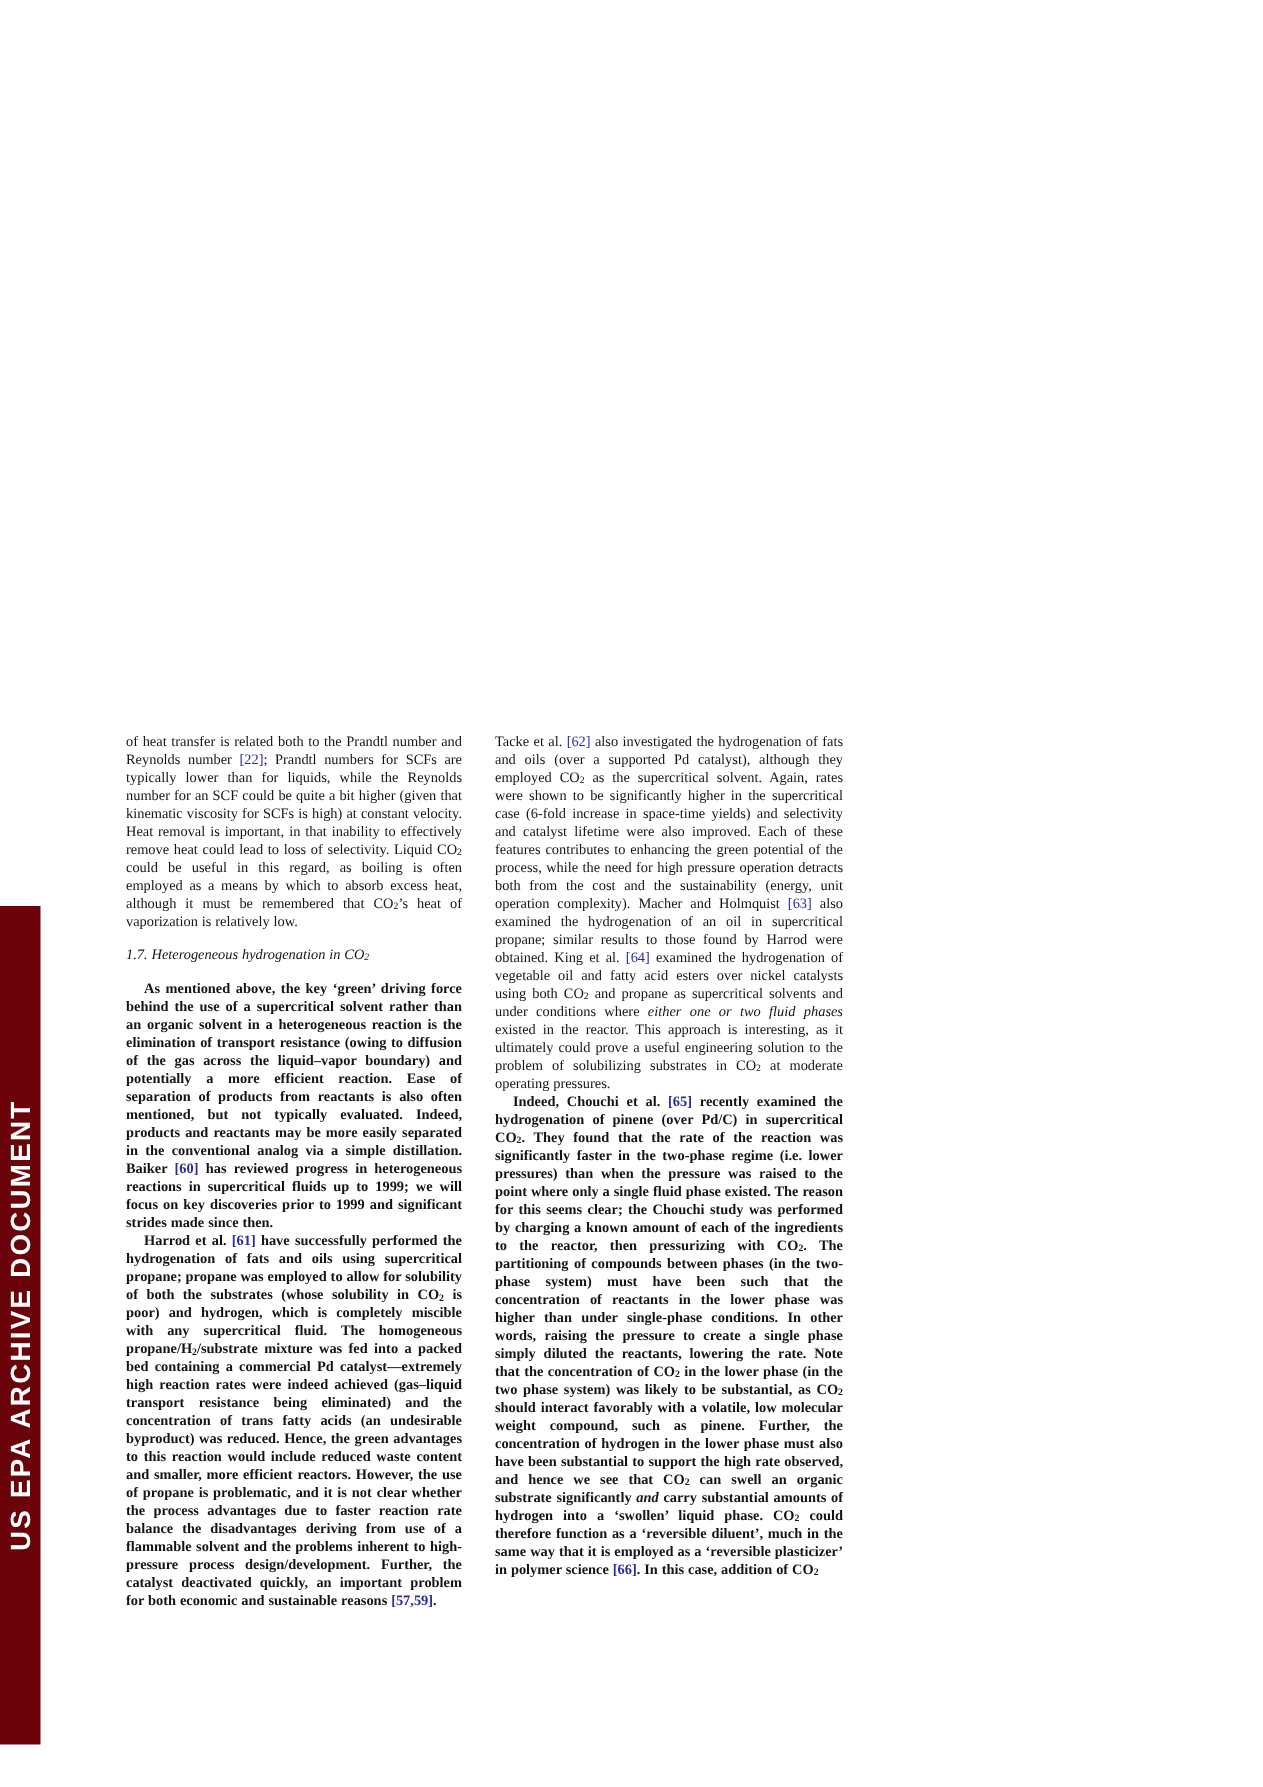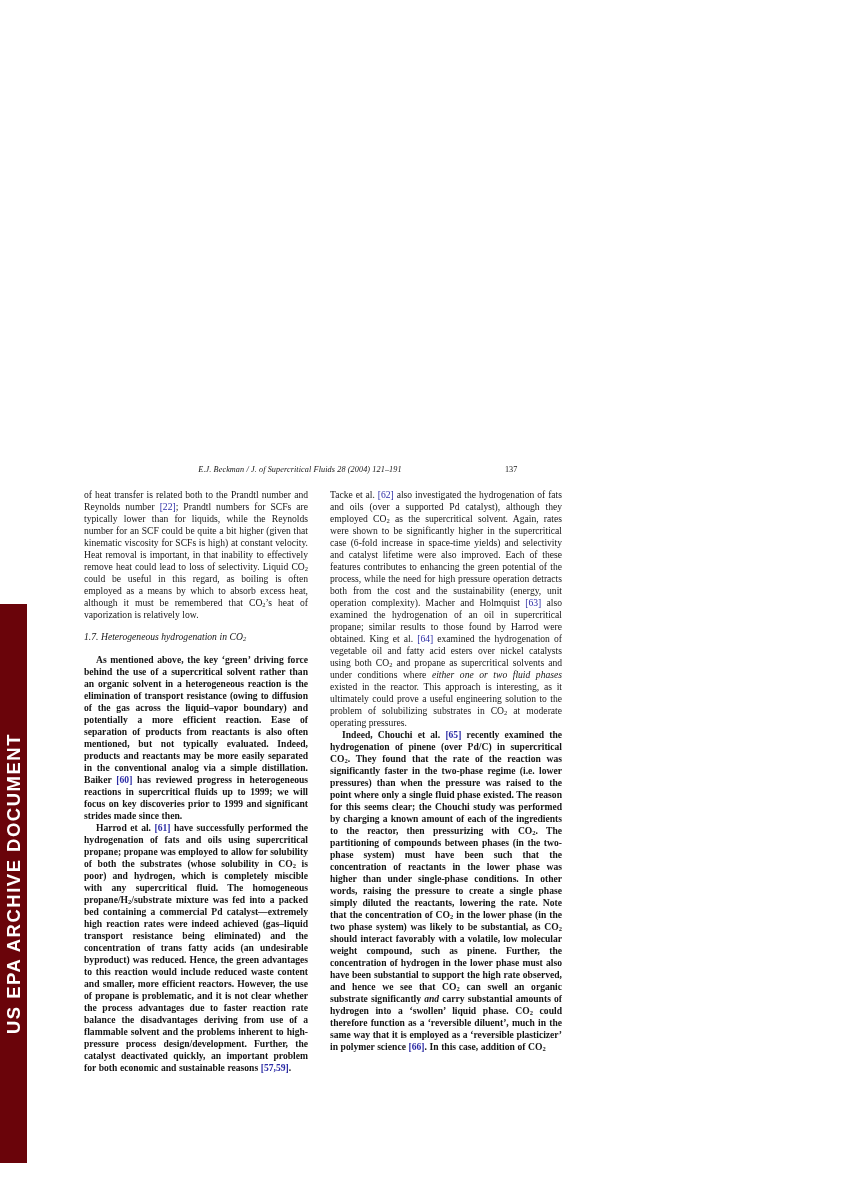--- a/index.html
+++ b/index.html
@@ -66,24 +66,20 @@
 </style>
 </head>
 <body>
 
 <div class="page">
 
   <div class="banner">
     <span class="banner-text">US EPA ARCHIVE DOCUMENT</span>
   </div>
 
-  <div class="running-head">
-    <span class="citation">E.J. Beckman / J. of Supercritical Fluids 28 (2004) 121–191</span>
-    <span class="pagenum">137</span>
-  </div>
 
   <div class="col col-left">
       <p class="paragraph"><span>of heat transfer is related both to the Prandtl number and Reynolds number </span><span class="ref">[22]</span><span>; Prandtl numbers for SCFs are typically lower than for liquids, while the Reynolds number for an SCF could be quite a bit higher (given that kinematic viscosity for SCFs is high) at constant velocity. Heat removal is important, in that inability to effectively remove heat could lead to loss of selectivity. Liquid CO</span><sub>2</sub><span> could be useful in this regard, as boiling is often employed as a means by which to absorb excess heat, although it must be remembered that CO</span><sub>2</sub><span>’s heat of vaporization is relatively low.</span></p>
       <h3 class="heading"><span>1.7. Heterogeneous hydrogenation in CO</span><sub>2</sub></h3>
       <p class="paragraph indent"><span>As mentioned above, the key ‘green’ driving force behind the use of a supercritical solvent rather than an organic solvent in a heterogeneous reaction is the elimination of transport resistance (owing to diffusion of the gas across the liquid–vapor boundary) and potentially a more efficient reaction. Ease of separation of products from reactants is also often mentioned, but not typically evaluated. Indeed, products and reactants may be more easily separated in the conventional analog via a simple distillation. Baiker </span><span class="ref">[60]</span><span> has reviewed progress in heterogeneous reactions in supercritical fluids up to 1999; we will focus on key discoveries prior to 1999 and significant strides made since then.</span></p>
       <p class="paragraph indent"><span>Harrod et al. </span><span class="ref">[61]</span><span> have successfully performed the hydrogenation of fats and oils using supercritical propane; propane was employed to allow for solubility of both the substrates (whose solubility in CO</span><sub>2</sub><span> is poor) and hydrogen, which is completely miscible with any supercritical fluid. The homogeneous propane/H</span><sub>2</sub><span>/substrate mixture was fed into a packed bed containing a commercial Pd catalyst—extremely high reaction rates were indeed achieved (gas–liquid transport resistance being eliminated) and the concentration of trans fatty acids (an undesirable byproduct) was reduced. Hence, the green advantages to this reaction would include reduced waste content and smaller, more efficient reactors. However, the use of propane is problematic, and it is not clear whether the process advantages due to faster reaction rate balance the disadvantages deriving from use of a flammable solvent and the problems inherent to high-pressure process design/development. Further, the catalyst deactivated quickly, an important problem for both economic and sustainable reasons </span><span class="ref">[57,59]</span><span>.</span></p>
     </div>
 
   <div class="col col-right">
       <p class="paragraph"><span>Tacke et al. </span><span class="ref">[62]</span><span> also investigated the hydrogenation of fats and oils (over a supported Pd catalyst), although they employed CO</span><sub>2</sub><span> as the supercritical solvent. Again, rates were shown to be significantly higher in the supercritical case (6-fold increase in space-time yields) and selectivity and catalyst lifetime were also improved. Each of these features contributes to enhancing the green potential of the process, while the need for high pressure operation detracts both from the cost and the sustainability (energy, unit operation complexity). Macher and Holmquist </span><span class="ref">[63]</span><span> also examined the hydrogenation of an oil in supercritical propane; similar results to those found by Harrod were obtained. King et al. </span><span class="ref">[64]</span><span> examined the hydrogenation of vegetable oil and fatty acid esters over nickel catalysts using both CO</span><sub>2</sub><span> and propane as supercritical solvents and under conditions where </span><i>either one or two fluid phases</i><span> existed in the reactor. This approach is interesting, as it ultimately could prove a useful engineering solution to the problem of solubilizing substrates in CO</span><sub>2</sub><span> at moderate operating pressures.</span></p>

